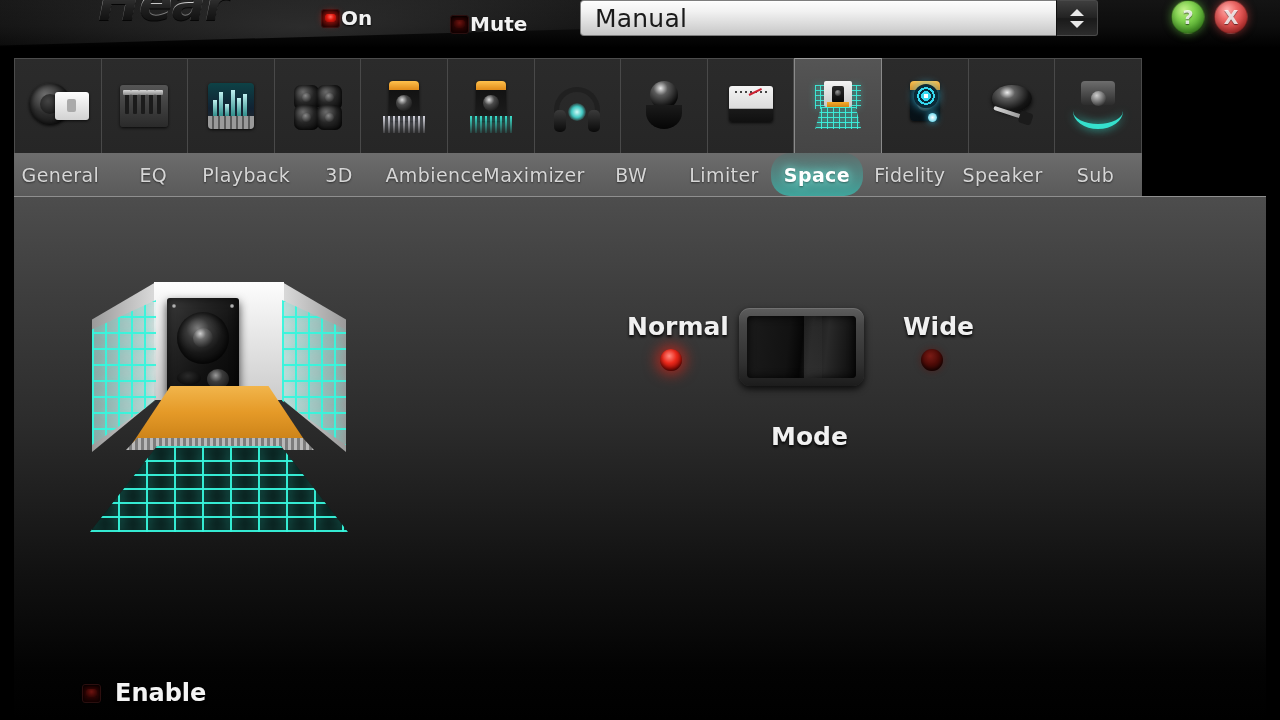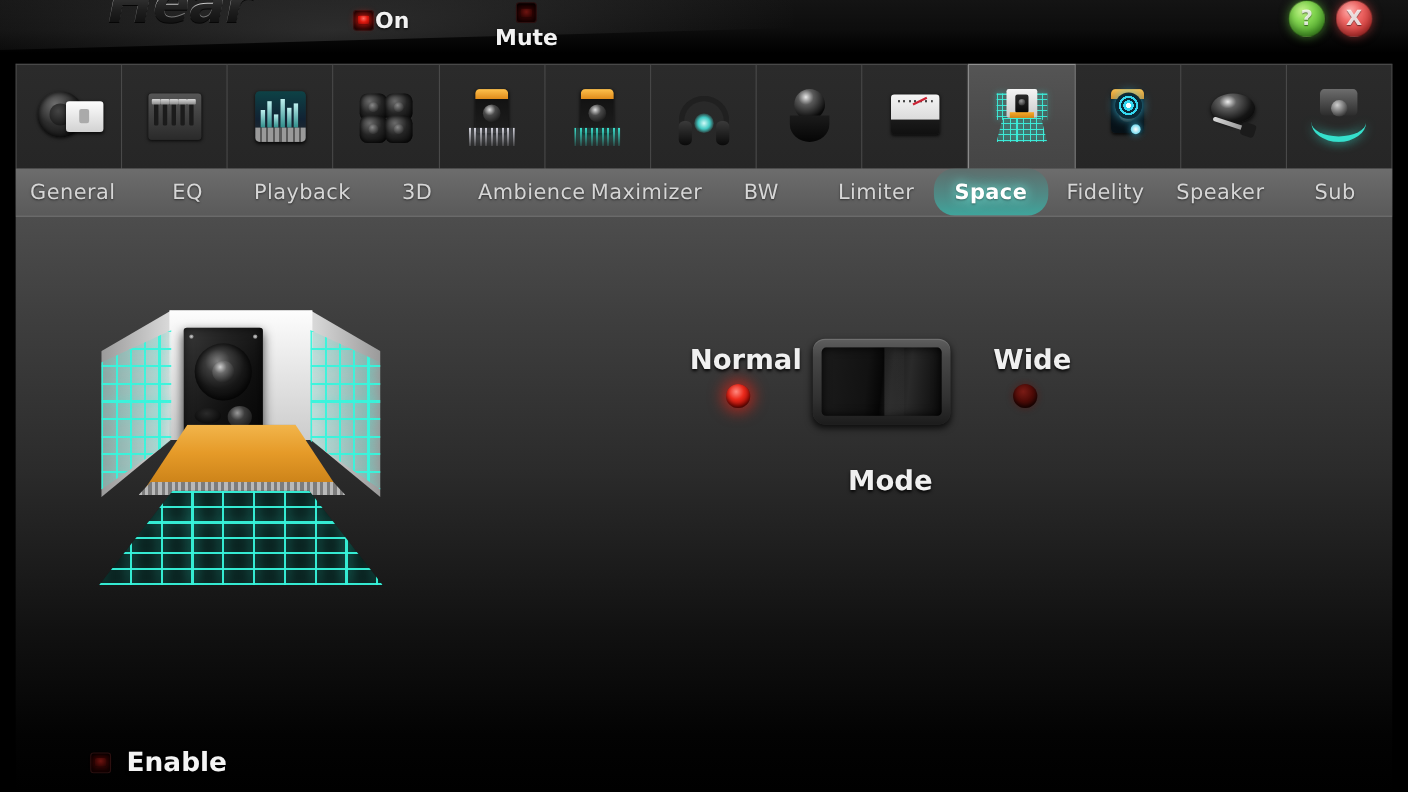--- a/index.html
+++ b/index.html
@@ -95,21 +95,21 @@
     box-shadow: 0 0 9px rgba(110,220,70,.5), inset 0 -3px 7px rgba(0,0,0,.3);
   }
   .win-close {
     left: 1214px;
     background: radial-gradient(circle at 38% 28%, #ffb0ae 0%, #f06a68 32%, #cf3a38 72%, #8c1d1c 100%);
     box-shadow: 0 0 9px rgba(230,70,70,.5), inset 0 -3px 7px rgba(0,0,0,.3);
   }
 
   
   .tabstrip {
-    position: absolute; left: 14px; top: 58px; width: 1252px; height: 138px;
+    position: absolute; left: 14px; top: 58px; width: 1128px; height: 138px;
     background: linear-gradient(180deg,#3a3a3a 0%,#343434 100%);
   }
   .tab-icons { display: flex; height: 95px; width: 100%; }
   .tab {
     flex: 1; position: relative; height: 95px;
     display: flex; align-items: center; justify-content: center;
     background: linear-gradient(180deg,#2b2b2b 0%,#262626 100%);
     border-right: 1px solid #494949;
     border-top: 1px solid #4c4c4c;
   }
@@ -399,27 +399,34 @@
 
     <div class="logo">Hear</div>
 
     <div class="led-group" style="left:321px; top:6px;">
       <span class="led-sq">
           <i></i>
         </span>
       <span class="led-lbl">On</span>
     </div>
 
-    <div class="led-group" style="left:450px; top:2px;flex-direction:column;">
+    <div class="led-group" style="left:450px; top:12px;">
       <span class="led-sq off">
           <i></i>
         </span>
       <span class="led-lbl">Mute</span>
     </div>
 
+    <div class="preset-box">
+      <div class="preset-field" title="Manual">Manual</div>
+      <div class="preset-spin">
+        <span class="spin-up"></span>
+        <span class="spin-dn"></span>
+      </div>
+    </div>
 
     <div class="win-btn win-help">?</div>
     <div class="win-btn win-close">X</div>
   </div>
 
   <div class="tabstrip">
     <div class="tab-icons">
 
       <div class="tab">
         <span class="icw">

